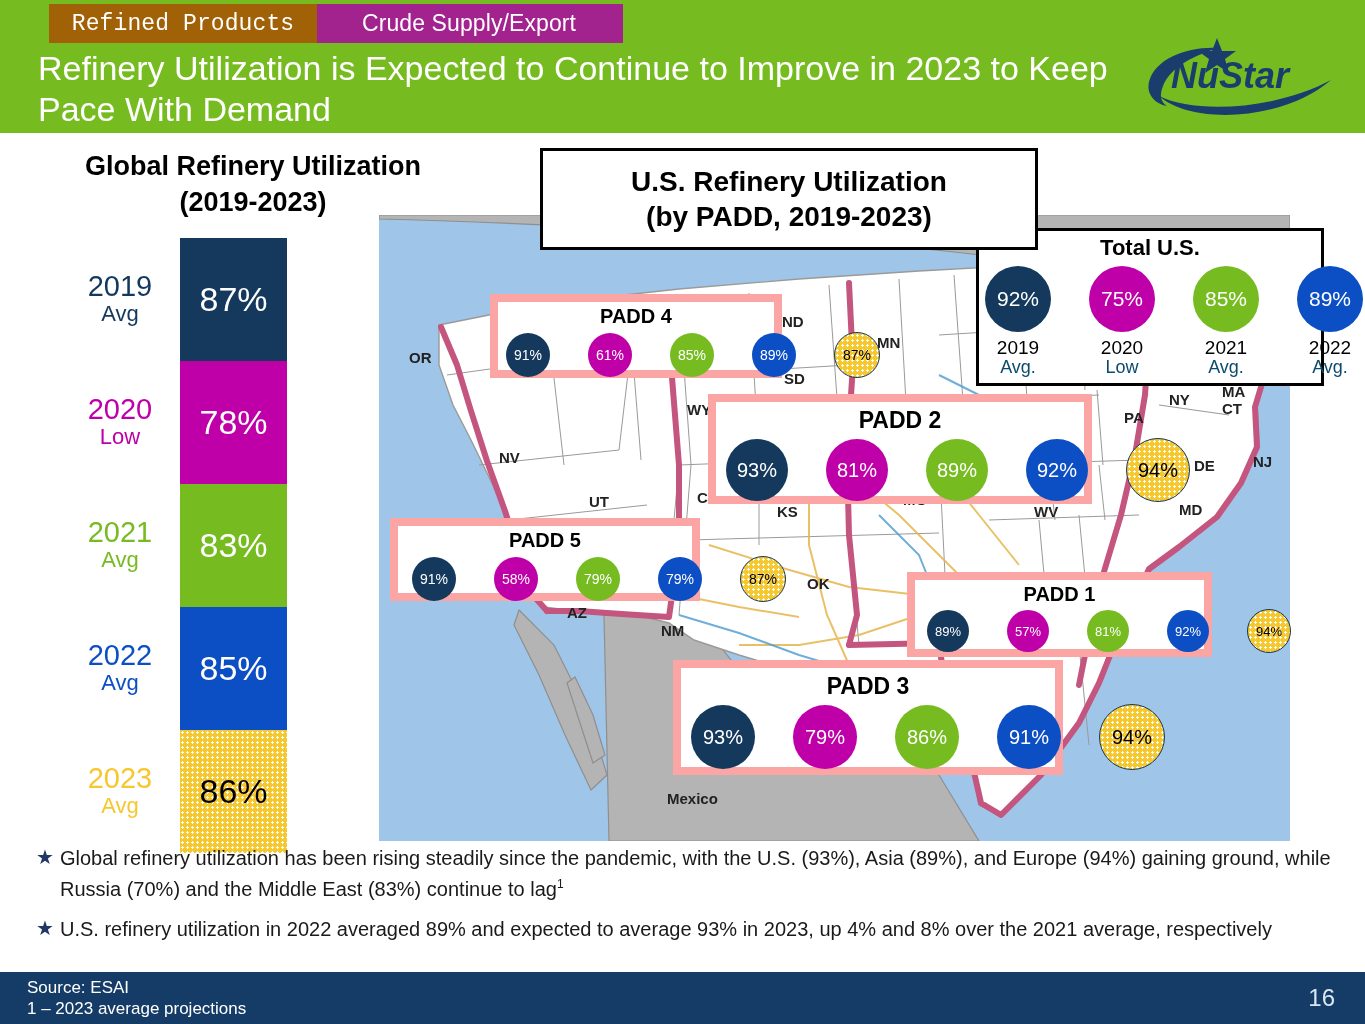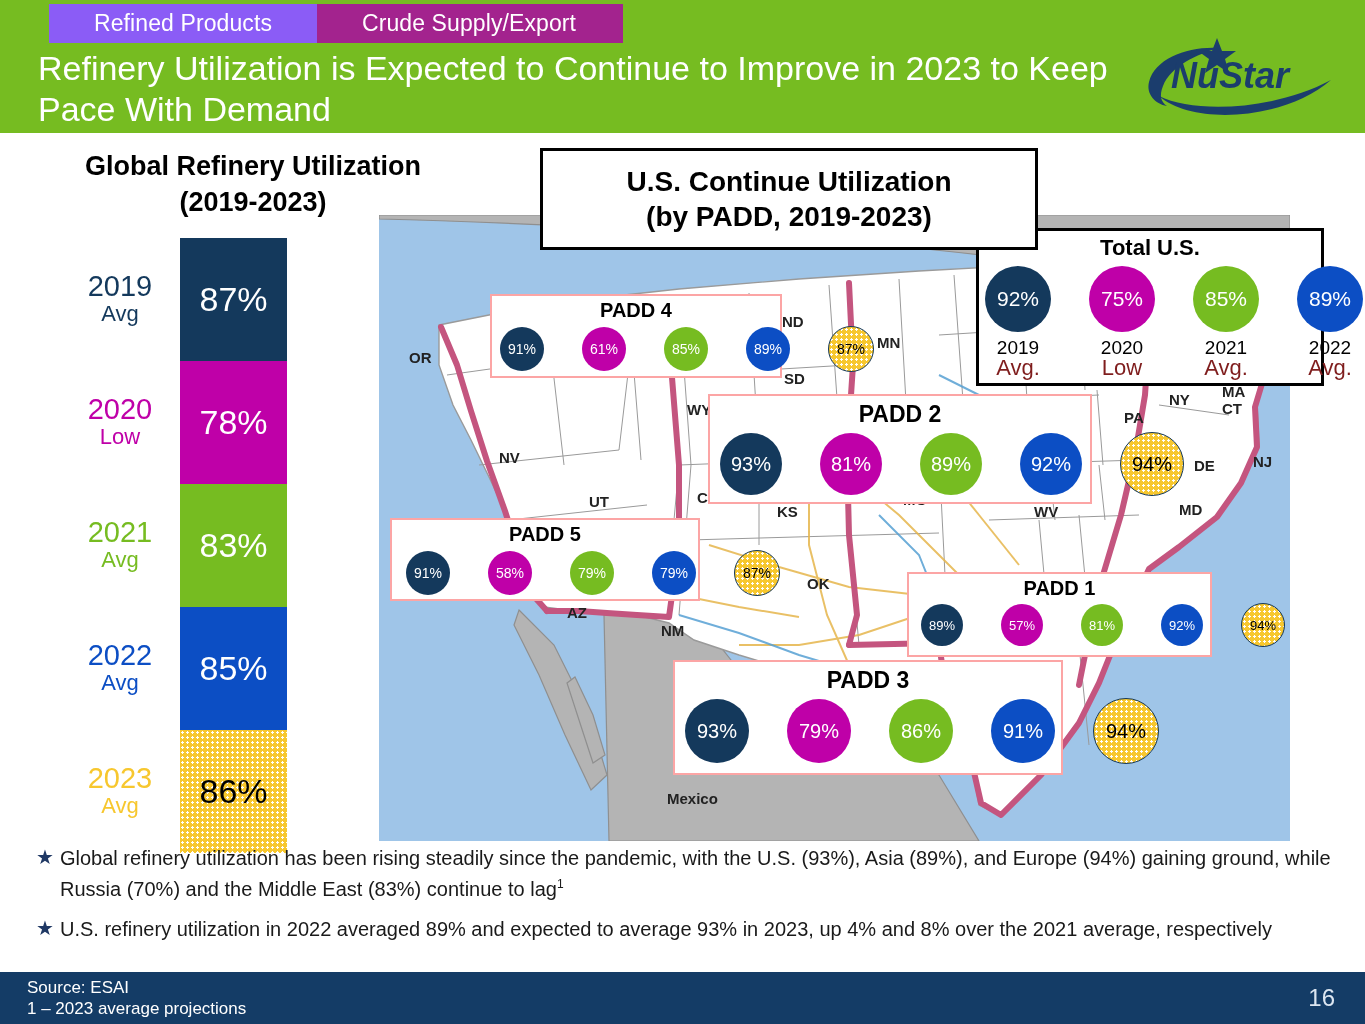--- a/index.html
+++ b/index.html
@@ -16,21 +16,21 @@
   .header{
     position:absolute;left:0;top:0;width:1365px;height:133px;
     background:#76bc21;
   }
   .tabs{position:absolute;left:49px;top:4px;display:flex;height:39px;}
   .tab{
     display:flex;align-items:center;justify-content:center;
     color:#ffffff;font-size:23px;font-weight:400;
     padding:0 14px;letter-spacing:.1px;
   }
-  .tab-refined{background:#8b5cf6;min-width:240px;}
+  .tab-refined{background:#a16207;min-width:240px;font-family:Liberation Mono, monospace;}
   .tab-crude{background:#a3238e;min-width:280px;padding-left:12px;}
 
   .slide-title{
     position:absolute;left:38px;top:48px;width:1090px;
     color:#ffffff;font-size:34px;line-height:41px;font-weight:400;
   }
 
   
   .logo{position:absolute;right:30px;top:36px;width:190px;height:82px;}
 
@@ -81,21 +81,21 @@
   .us-title-box{
     position:absolute;left:540px;top:148px;width:492px;height:96px;
     background:#ffffff;border:3px solid #000000;
     display:flex;flex-direction:column;align-items:center;justify-content:center;
     z-index:30;
   }
   .us-title-box div{font-weight:bold;font-size:28px;line-height:35px;color:#000000;}
 
   
   .panel{
-    position:absolute;background:#ffffff;border:2px solid #fca5a5;
+    position:absolute;background:#ffffff;border:8px solid #fca5a5;
     z-index:20;box-sizing:border-box;
   }
   .panel-title{
     text-align:center;font-weight:bold;color:#000000;
   }
   .panel-circles{display:flex;align-items:center;justify-content:space-around;gap:38px;}
   .circ{
     border-radius:50%;
     display:flex;align-items:center;justify-content:center;
     color:#ffffff;flex:none;
@@ -111,21 +111,21 @@
     color:#000000;border:1px solid #14395c;
   }
 
   
   #panel-total{left:932px;top:228px;width:348px;height:158px;border:3px solid #000000;margin-left:44px;}
   #panel-total .panel-title{font-size:22px;margin-top:4px;}
   #panel-total .panel-circles{margin-top:4px;padding:0 6px;}
   #panel-total .tot-col{display:flex;flex-direction:column;align-items:center;}
   #panel-total .circ{width:66px;height:66px;font-size:21px;}
   #panel-total .tot-yr{font-size:19px;color:#000;margin-top:5px;line-height:21px;}
-  #panel-total .tot-sub{font-size:22px;color:#7f1d1d;line-height:19px;}
+  #panel-total .tot-sub{font-size:18px;color:#0c4a6e;line-height:19px;}
 
   #panel-p4{left:490px;top:294px;width:292px;height:84px;}
   #panel-p4 .panel-title{font-size:20px;margin-top:3px;}
   #panel-p4 .panel-circles{margin-top:4px;padding:0 8px;}
   #panel-p4 .circ{width:44px;height:44px;font-size:14px;}
 
   #panel-p2{left:708px;top:394px;width:384px;height:110px;}
   #panel-p2 .panel-title{font-size:23px;margin-top:5px;}
   #panel-p2 .panel-circles{margin-top:4px;padding:0 10px;}
   #panel-p2 .circ{width:62px;height:62px;font-size:20px;}
@@ -345,21 +345,21 @@
         <text x="843" y="199">CT</text>
         <text x="874" y="252">NJ</text>
         <text x="815" y="256">DE</text>
         <text x="800" y="300">MD</text>
         <text x="288" y="589">Mexico</text>
       </g>
     </svg>
   </div>
 
   <div class="us-title-box">
-    <div>U.S. Continue Utilization</div>
+    <div>U.S. Refinery Utilization</div>
     <div>(by PADD, 2019-2023)</div>
   </div>
 
   <div class="panel" id="panel-total">
     <div class="panel-title">Total U.S.</div>
     <div class="panel-circles">
       <div class="tot-col">
         <div class="circ c19">92%</div>
         <div class="tot-yr">2019</div>
         <div class="tot-sub">Avg.</div>

